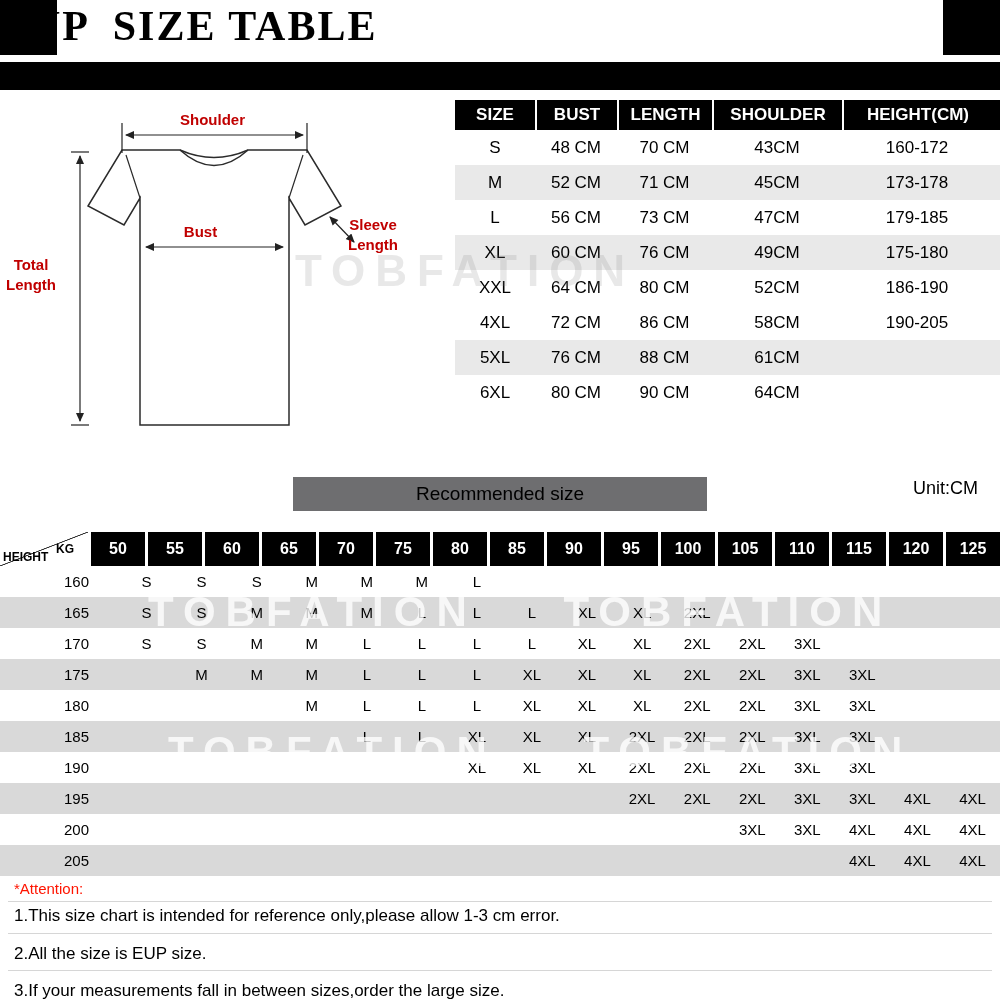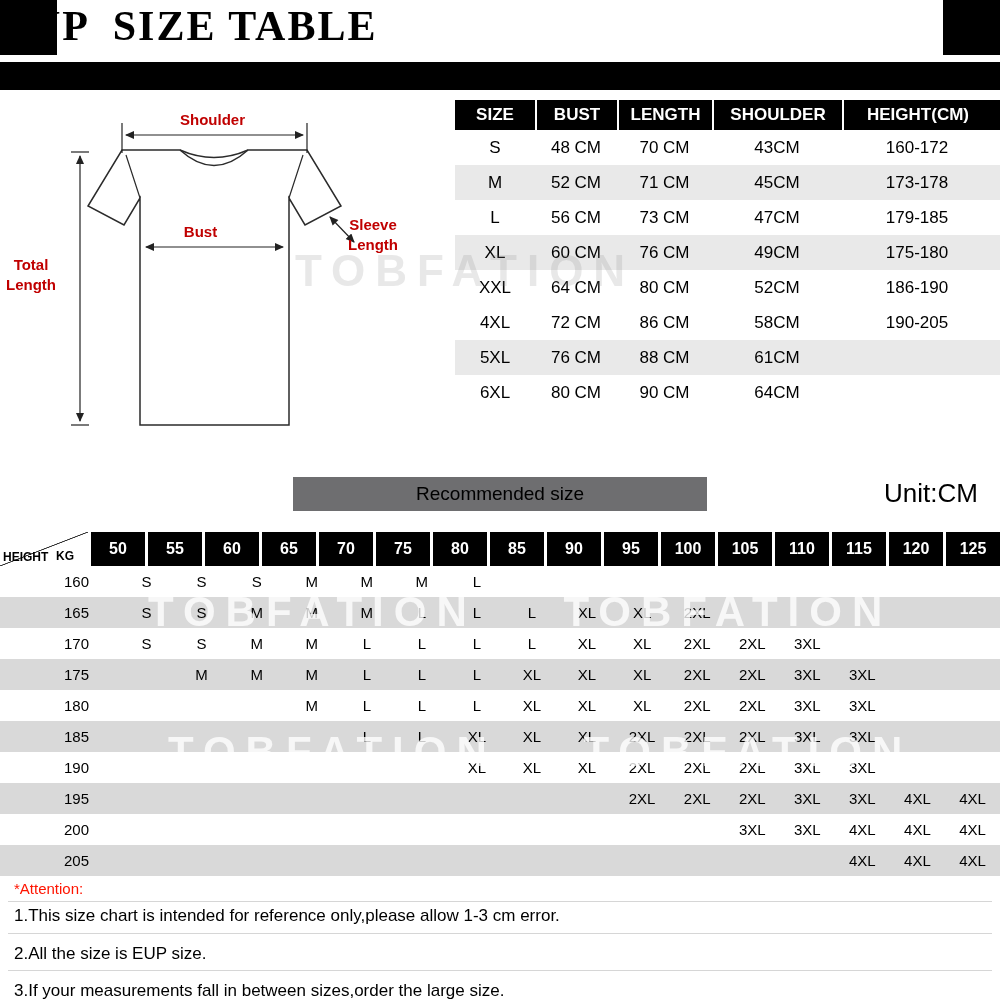--- a/index.html
+++ b/index.html
@@ -32,28 +32,28 @@
   .st-header .st-cell + .st-cell{border-left:2px solid #fff;}
   .st-cell:nth-child(1){width:80px;border-radius:6px;}
   .st-cell:nth-child(2){width:82px;}
   .st-cell:nth-child(3){width:95px;}
   .st-cell:nth-child(4){width:130px;}
   .st-cell:nth-child(5){width:150px;}
 
   
   .rec-btn{position:absolute;left:293px;top:477px;width:414px;height:34px;background:#6e6e70;
     color:#000;font-size:19px;display:flex;align-items:center;justify-content:center;}
-  .unit{position:absolute;right:22px;top:478px;font-size:26px;color:#000;}
+  .unit{position:absolute;right:22px;top:478px;font-size:18px;color:#000;}
 
   
   .matrix{position:absolute;left:0;top:532px;width:1000px;}
   .mx-header{display:flex;height:34px;}
   .mx-corner{position:relative;width:88px;height:34px;box-sizing:border-box;background:
     linear-gradient(to bottom right,#fff 48.8%,#333 49.6%,#333 50.4%,#fff 51.2%);}
-  .mx-corner .kg{position:absolute;top:17px;right:14px;font-size:12px;font-weight:bold;}
+  .mx-corner .kg{position:absolute;top:10px;right:14px;font-size:12px;font-weight:bold;}
   .mx-corner .hgt{position:absolute;bottom:2px;left:3px;font-size:12px;font-weight:bold;}
   .mx-hcell{width:57px;box-sizing:border-box;background:#000;color:#fff;font-weight:bold;font-size:16px;
     display:flex;align-items:center;justify-content:center;border-left:3px solid #fff;}
   .mx-row{display:flex;height:31px;padding-left:34px;}
   .mx-row.alt{background:#d9d9d9;}
   .mx-height,.mx-cell{display:flex;align-items:center;justify-content:center;font-size:15px;color:#000;box-sizing:border-box;}
   .mx-height{width:88px;}
   .mx-cell{width:57px;}
 
   

